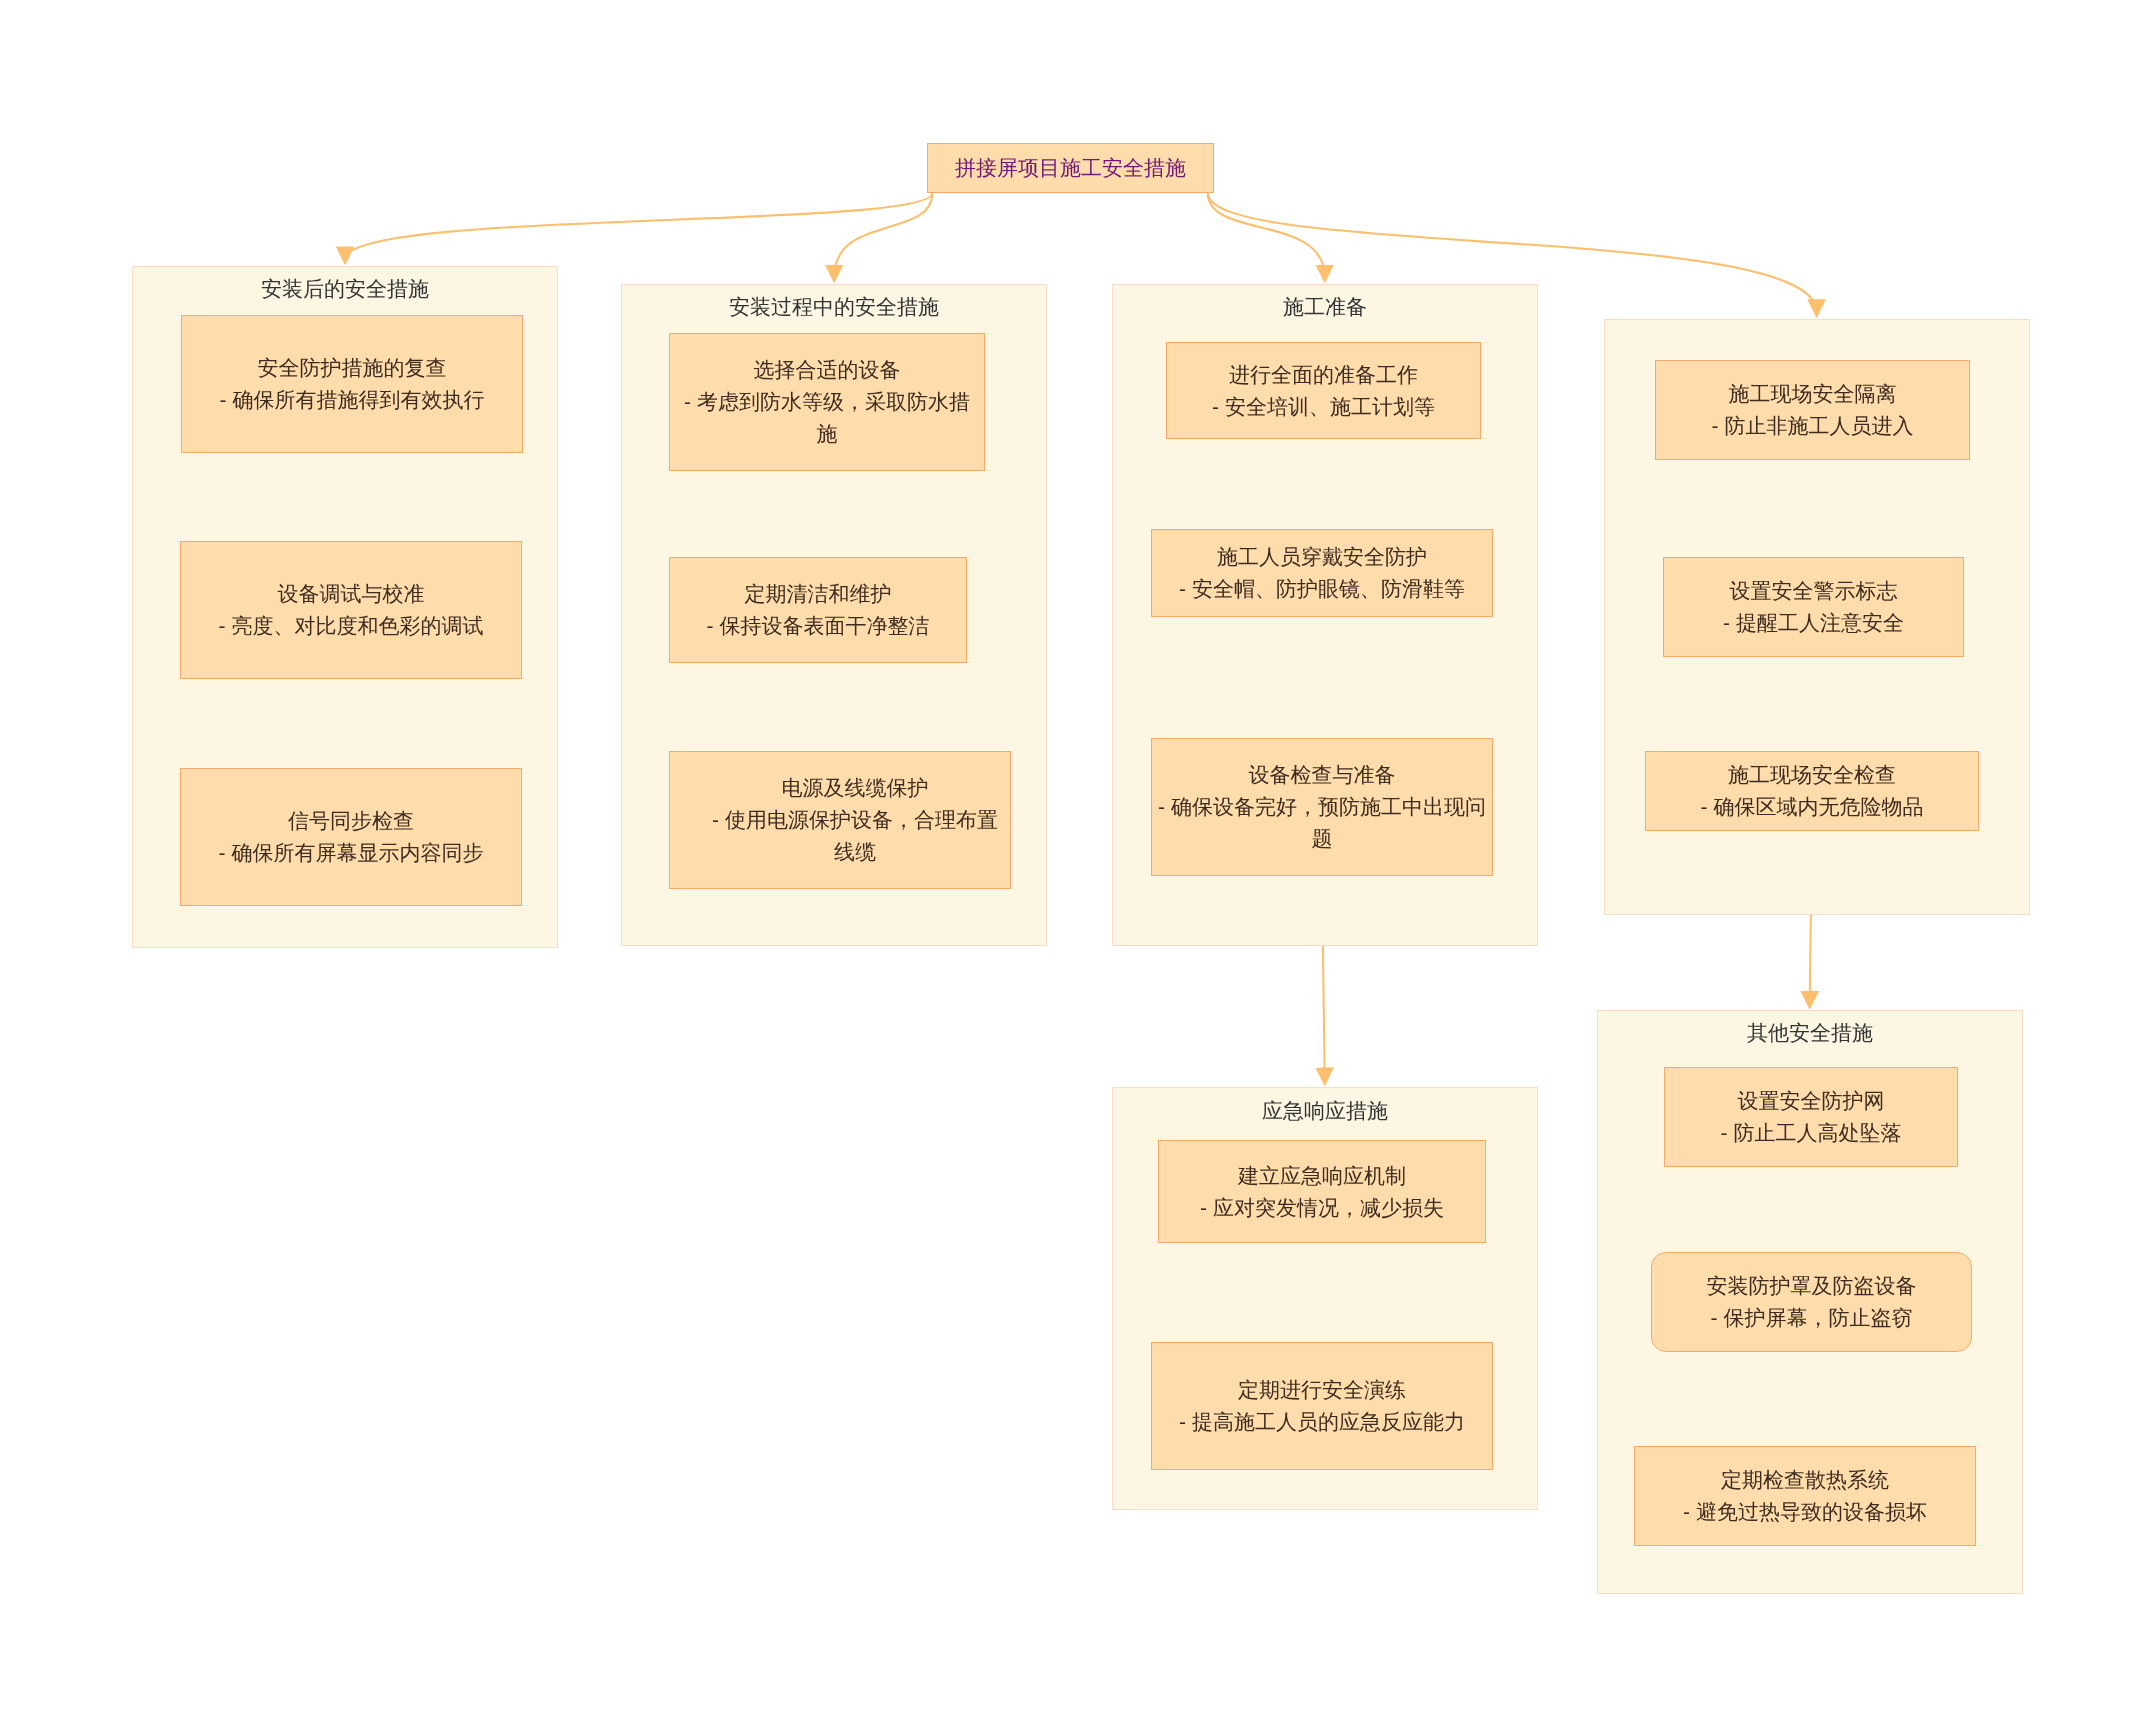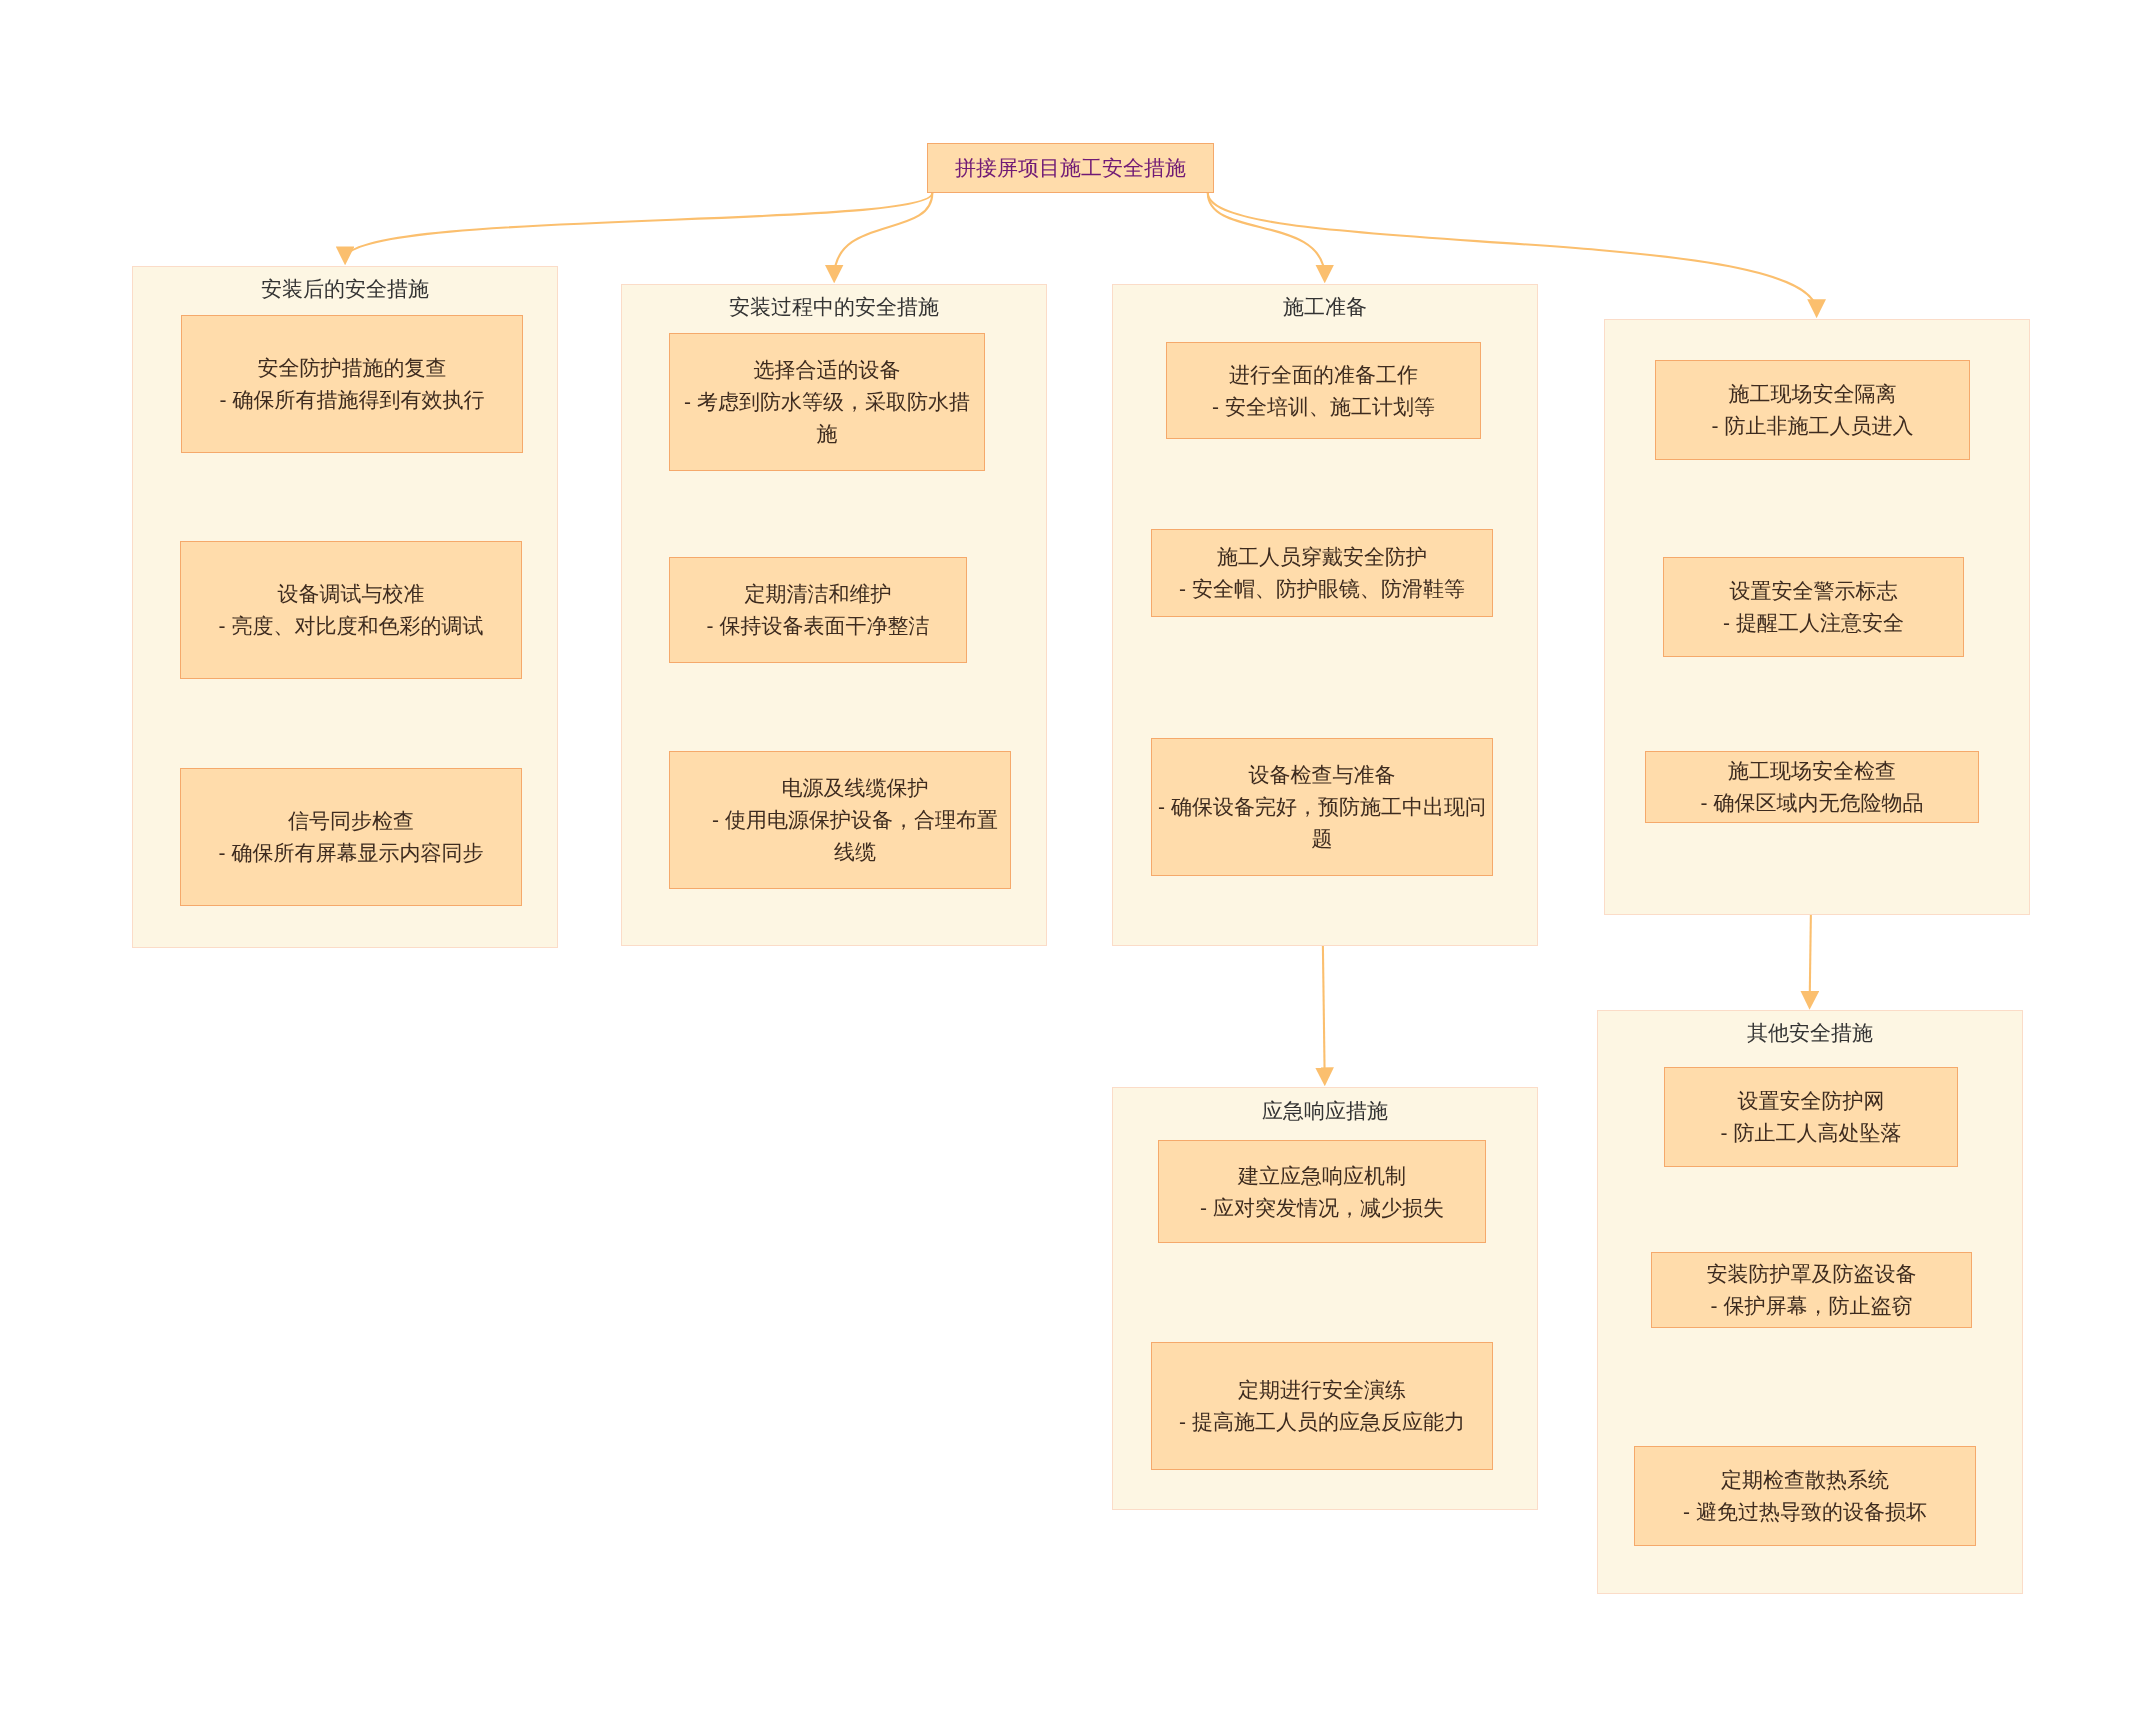--- a/index.html
+++ b/index.html
@@ -89,41 +89,41 @@
       <div class="cluster" style="left: 1604px; top: 319px; width: 426px; height: 596px;"></div>
       <div class="cluster-title" style="top: 323px; left: 1604px; width: 426px; margin-top: 41px;">施工现场管理</div>
       <div class="node" style="left: 1655px; top: 360px; width: 315px; height: 100px;">
         <div class="node-text">施工现场安全隔离
 - 防止非施工人员进入</div>
       </div>
       <div class="node" style="left: 1663px; top: 557px; width: 301px; height: 100px;">
         <div class="node-text">设置安全警示标志
 - 提醒工人注意安全</div>
       </div>
-      <div class="node" style="left: 1645px; top: 751px; width: 334px; height: 72px;">
+      <div class="node" style="left: 1645px; top: 751px; width: 334px; height: 80px;">
         <div class="node-text">施工现场安全检查
 - 确保区域内无危险物品</div>
       </div>
       <div class="cluster" style="left: 1112px; top: 1087px; width: 426px; height: 423px;"></div>
       <div class="cluster-title" style="top: 1099px; left: 1112px; width: 426px;">应急响应措施</div>
       <div class="node" style="left: 1158px; top: 1140px; width: 328px; height: 103px;">
         <div class="node-text">建立应急响应机制
 - 应对突发情况，减少损失</div>
       </div>
       <div class="node" style="left: 1151px; top: 1342px; width: 342px; height: 128px;">
         <div class="node-text">定期进行安全演练
 - 提高施工人员的应急反应能力</div>
       </div>
       <div class="cluster" style="left: 1597px; top: 1010px; width: 426px; height: 584px;"></div>
       <div class="cluster-title" style="top: 1021px; left: 1597px; width: 426px;">其他安全措施</div>
       <div class="node" style="left: 1664px; top: 1067px; width: 294px; height: 100px;">
         <div class="node-text">设置安全防护网
 - 防止工人高处坠落</div>
       </div>
-      <div class="node" style="left: 1651px; top: 1252px; width: 321px; height: 76px;">
+      <div class="node" style="left: 1651px; top: 1252px; width: 321px; height: 100px; border-radius: 15px;">
         <div class="node-text">安装防护罩及防盗设备
 - 保护屏幕，防止盗窃</div>
       </div>
       <div class="node" style="left: 1634px; top: 1446px; width: 342px; height: 100px;">
         <div class="node-text">定期检查散热系统
 - 避免过热导致的设备损坏</div>
       </div>
     </div>
   <div class="root-node" id="root-node" style="left: 927px; top: 143px; width: 287px; height: 50px;">
     <span class="root-text">拼接屏项目施工安全措施</span>

